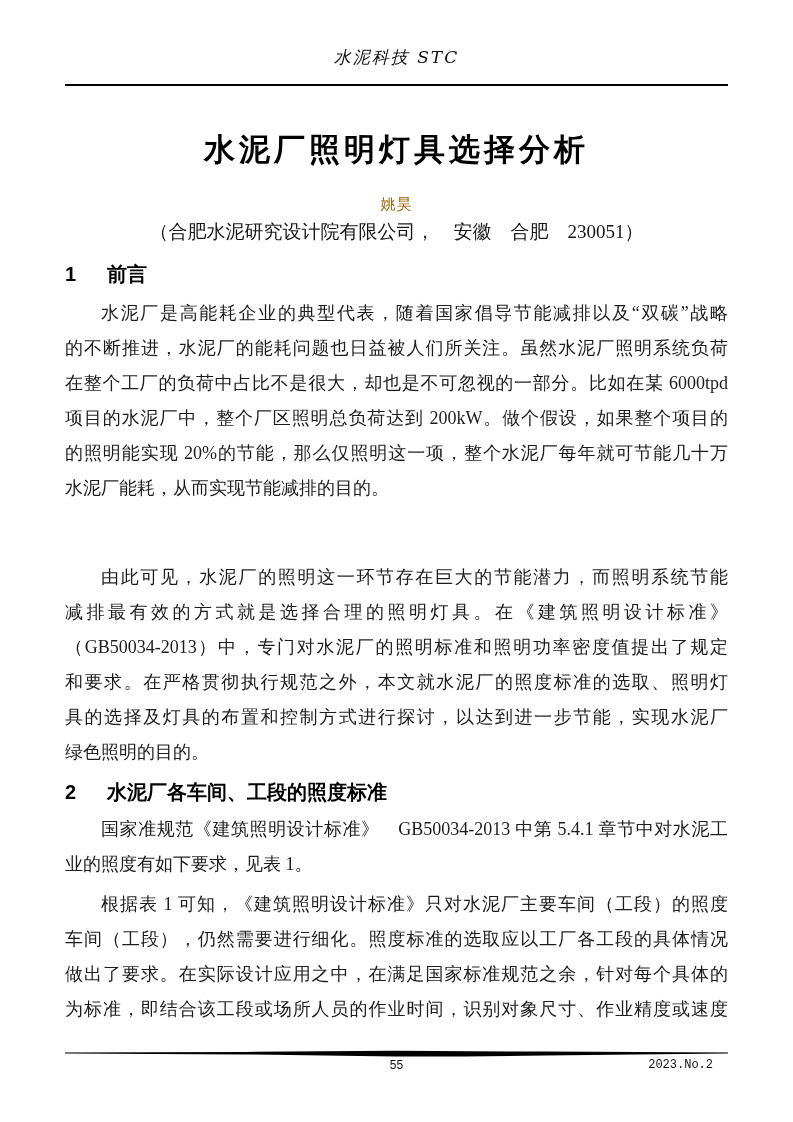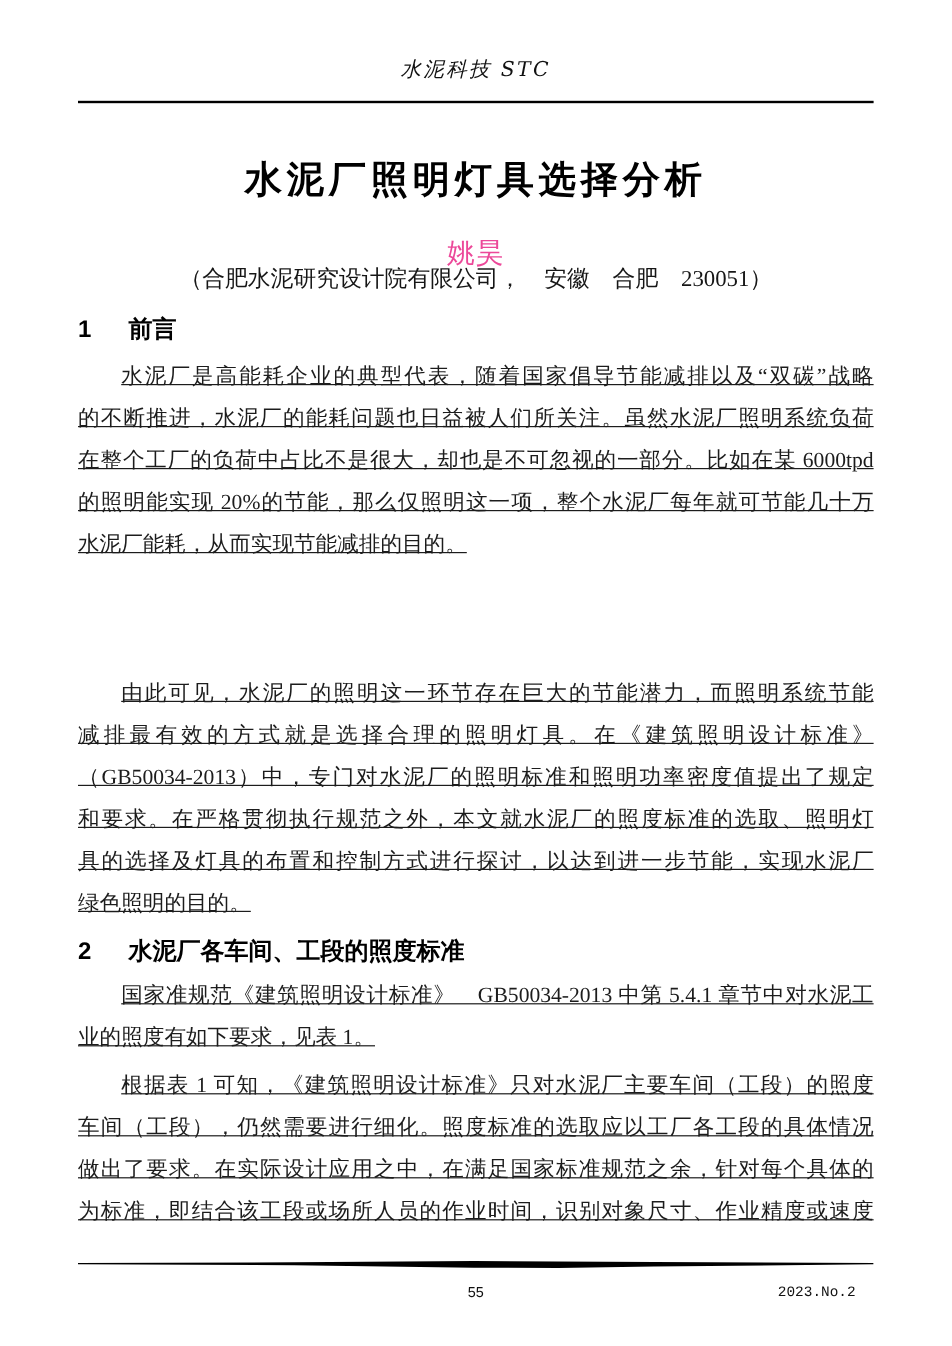--- a/index.html
+++ b/index.html
@@ -36,23 +36,23 @@
     font-family: "Liberation Sans", sans-serif;
     font-weight: 600;
     font-size: 31px;
     letter-spacing: 4px;
     color: #000;
   }
   .author {
     position: absolute;
     top: 195px; left: 0; right: 0;
     text-align: center;
-    font-size: 23px;
+    font-size: 15px;
     letter-spacing: 1px;
-    color: #ec4899;
+    color: #a16207;
   }
   .affiliation {
     position: absolute;
     top: 219px; left: 0; right: 0;
     text-align: center;
     font-size: 19px;
     color: #161616;
   }
   .sec-heading {
     position: absolute;
@@ -80,37 +80,35 @@
   #para-3 { top: 812px; }
   #para-4 { top: 887px; }
   .line {
     height: 35px;
     line-height: 35px;
     font-size: 18px;
     text-align: justify;
     text-align-last: justify;
     white-space: nowrap;
     color: #1c1c1c;
-    text-decoration: underline;
   }
   .line.indent { text-indent: 2em; }
   .line.end { text-align-last: left; }
   .footer-rule {
     position: absolute;
     top: 1050px; left: 65px;
     width: 663px; height: 8px;
   }
   .footer-text {
     position: absolute;
     top: 1058px; left: 0; right: 0;
     height: 16px;
     font-family: "Liberation Sans", sans-serif;
     font-size: 12px;
     color: #111;
-    margin-top: 12px;
   }
   .page-number {
     position: absolute;
     left: 0; right: 0;
     text-align: center;
   }
   .issue-number {
     position: absolute;
     right: 80px;
     font-family: Liberation Mono, monospace;
@@ -129,20 +127,21 @@
   <div class="affiliation">（合肥水泥研究设计院有限公司，　安徽　合肥　230051）</div>
 
   <div class="sec-heading" id="sec1-heading">
     <span class="sec-num">1</span><span>前言</span>
   </div>
 
   <div class="paragraph" id="para-1">
     <div class="line indent">水泥厂是高能耗企业的典型代表，随着国家倡导节能减排以及“双碳”战略</div>
     <div class="line">的不断推进，水泥厂的能耗问题也日益被人们所关注。虽然水泥厂照明系统负荷</div>
     <div class="line">在整个工厂的负荷中占比不是很大，却也是不可忽视的一部分。比如在某 6000tpd</div>
+    <div class="line">项目的水泥厂中，整个厂区照明总负荷达到 200kW。做个假设，如果整个项目的</div>
     <div class="line">的照明能实现 20%的节能，那么仅照明这一项，整个水泥厂每年就可节能几十万</div>
     <div class="line end">水泥厂能耗，从而实现节能减排的目的。</div>
   </div>
 
   <div class="paragraph" id="para-2">
     <div class="line indent">由此可见，水泥厂的照明这一环节存在巨大的节能潜力，而照明系统节能</div>
     <div class="line">减排最有效的方式就是选择合理的照明灯具。在《建筑照明设计标准》</div>
     <div class="line">（GB50034-2013）中，专门对水泥厂的照明标准和照明功率密度值提出了规定</div>
     <div class="line">和要求。在严格贯彻执行规范之外，本文就水泥厂的照度标准的选取、照明灯</div>
     <div class="line">具的选择及灯具的布置和控制方式进行探讨，以达到进一步节能，实现水泥厂</div>

